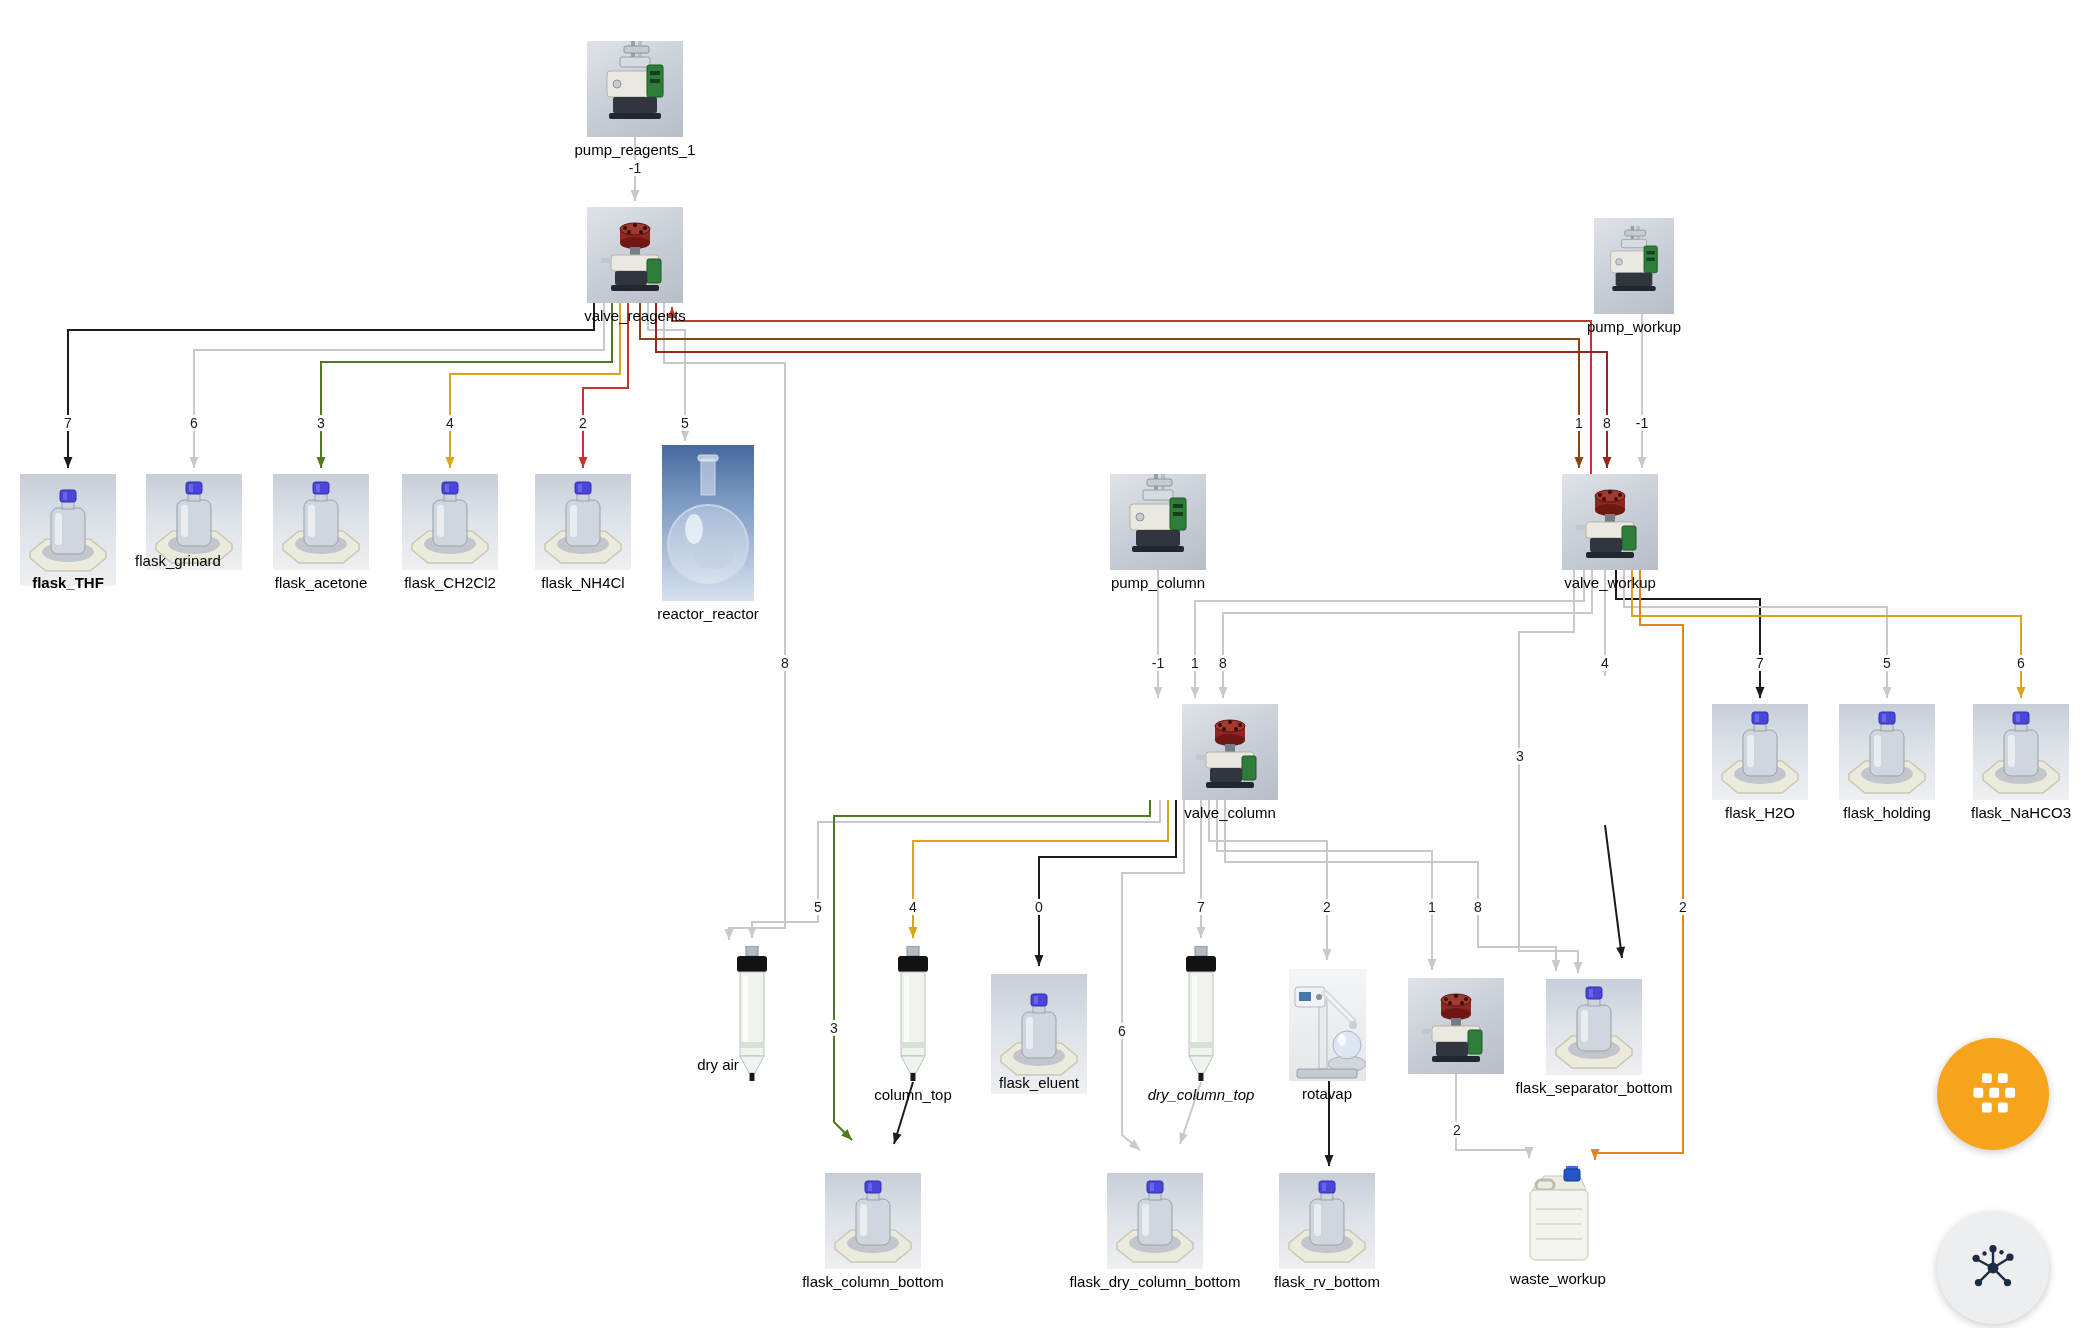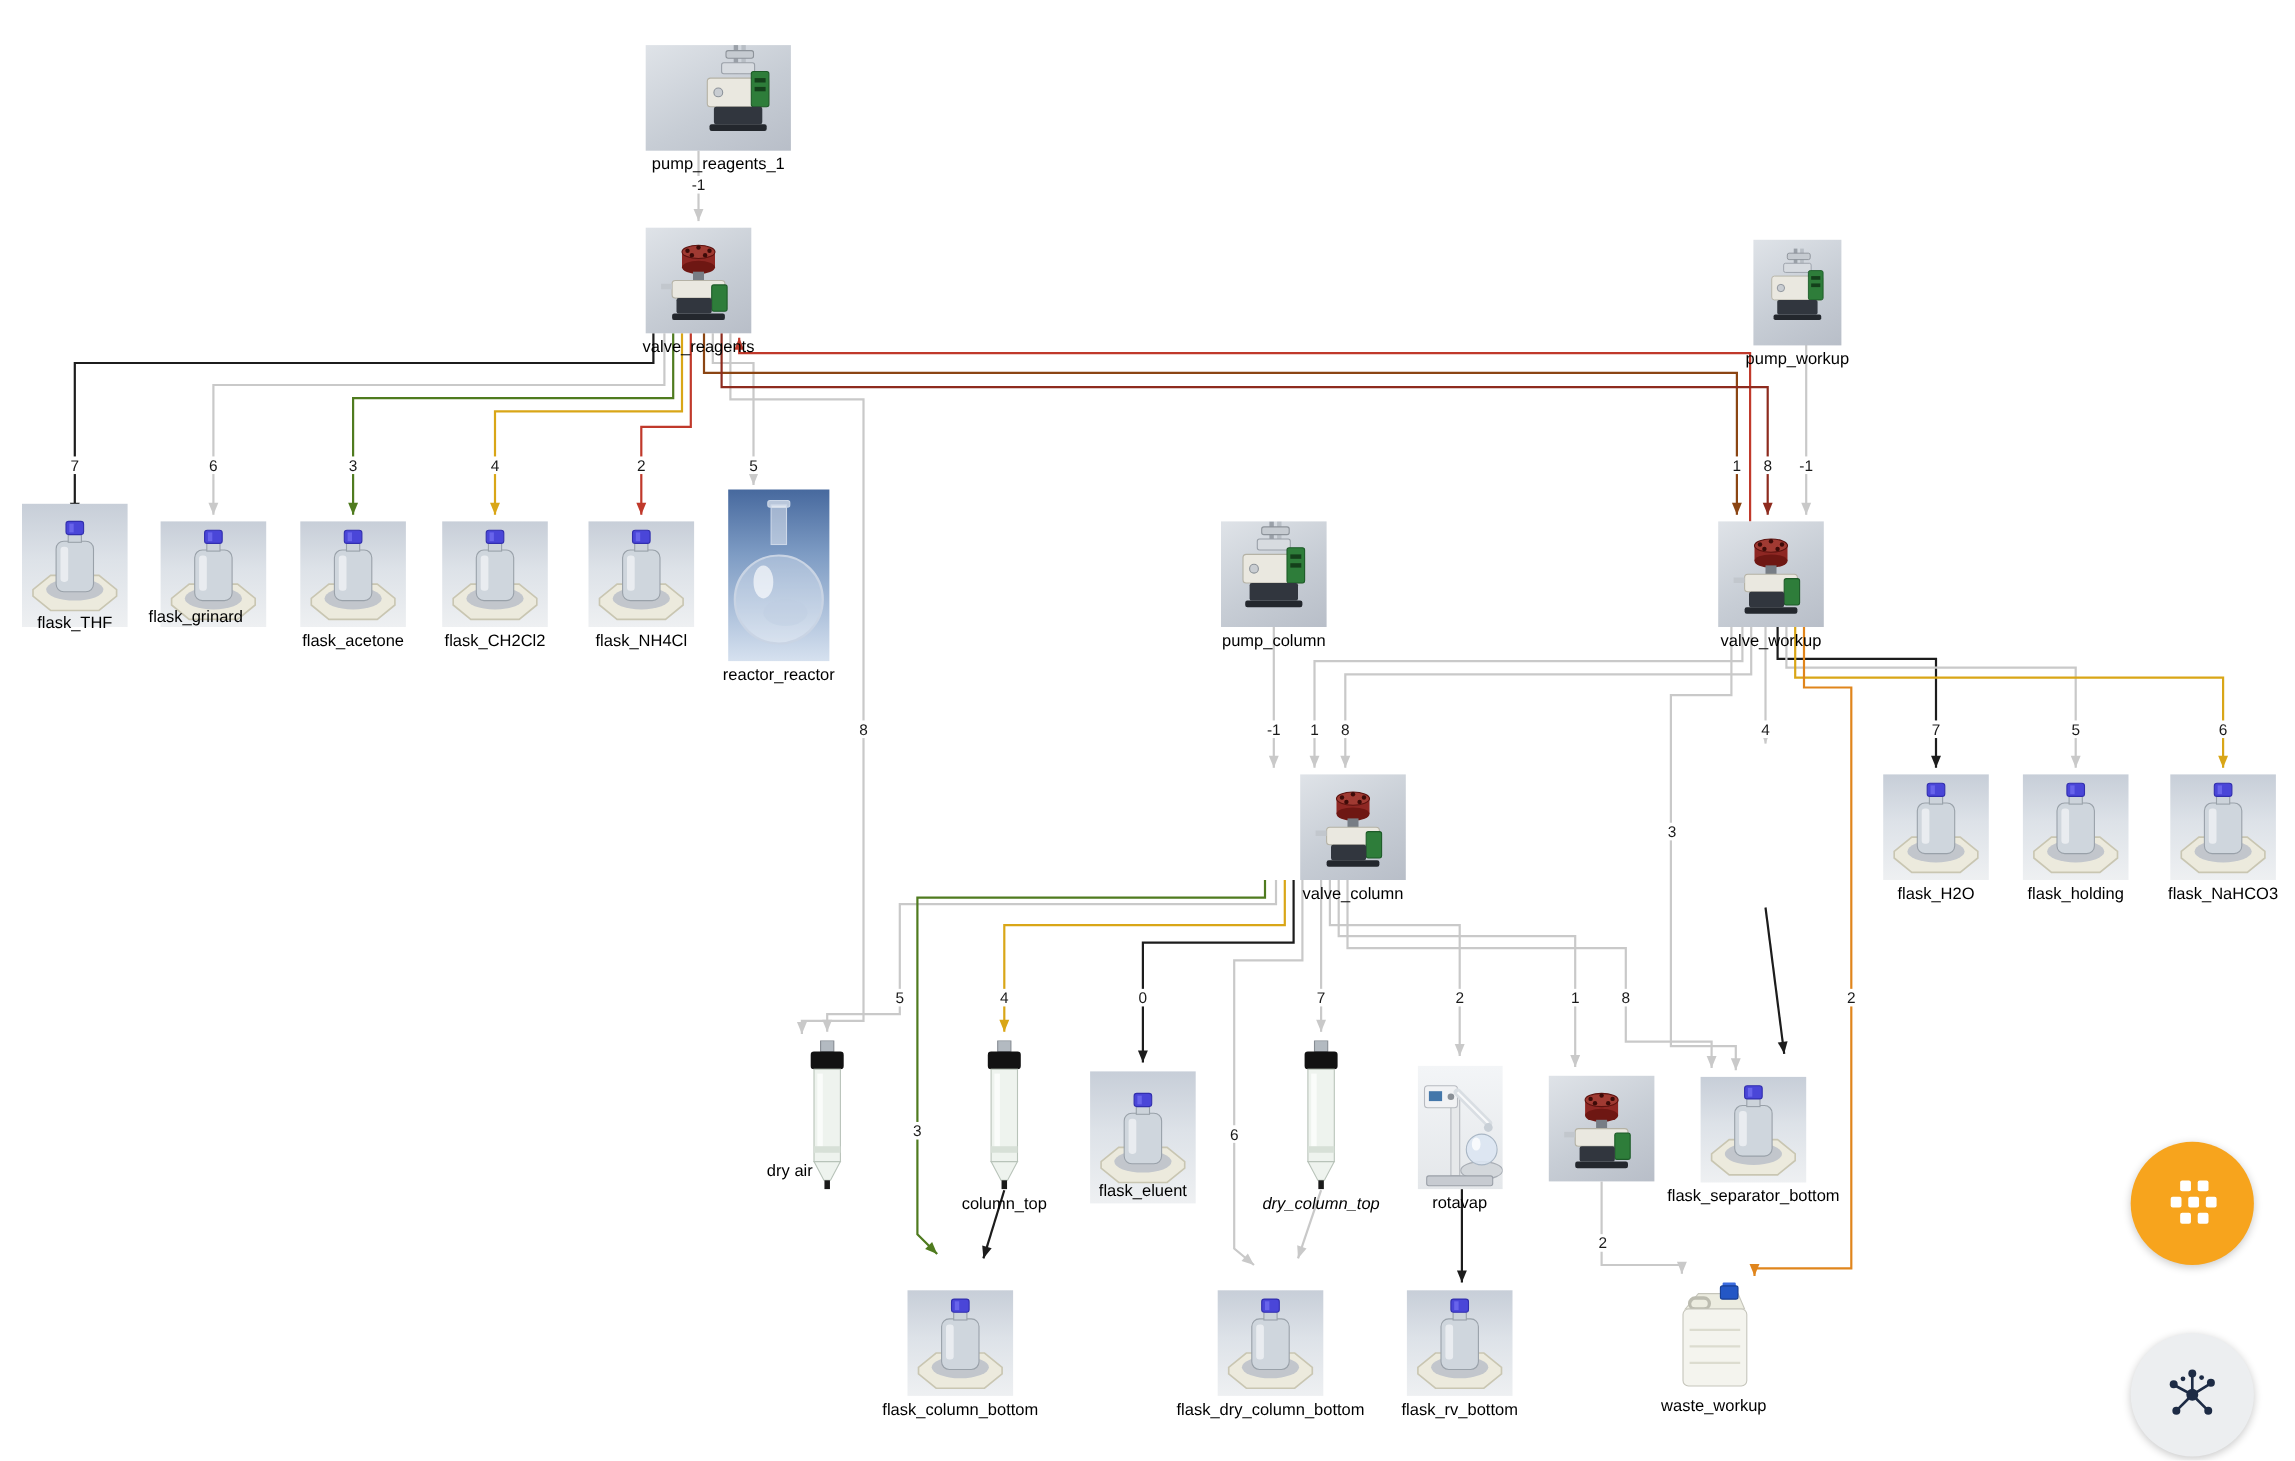--- a/index.html
+++ b/index.html
@@ -93,21 +93,21 @@
       <path d="M1184,800 L1184,873 L1122,873 L1122,1135 L1140,1150" fill="none" stroke="#c9c9c9" stroke-width="2"></path>
       <path d="M1140,1150 L1128.6687361259387,1146.414967361879 L1134.430395722919,1139.5009758455026 Z" fill="#c9c9c9"></path>
       <path d="M1201,1082 L1180,1144" fill="none" stroke="#c9c9c9" stroke-width="2"></path>
       <path d="M1180,1144 L1179.2667267801592,1132.1377780165324 L1187.7910279608093,1135.0250413196557 Z" fill="#c9c9c9"></path>
       <path d="M1329,1081 L1329,1166" fill="none" stroke="#1c1c1c" stroke-width="2"></path>
       <path d="M1329,1166 L1324.5,1155 L1333.5,1155 Z" fill="#1c1c1c"></path>
       <path d="M1456,1074 L1456,1150 L1529,1150 L1529,1158" fill="none" stroke="#c9c9c9" stroke-width="2"></path>
       <path d="M1529,1158 L1524.5,1147 L1533.5,1147 Z" fill="#c9c9c9"></path>
     </svg>
   <div id="node-layer">
-      <div class="node type-pump" style="left: 587px; top: 41px; width: 96px; height: 96px; padding-left: 36px;">
+      <div class="node type-pump" style="left: 587px; top: 41px; width: 96px; height: 96px;">
         <svg viewBox="0 0 96 96">
     <rect x="44" y="0" width="4" height="26" fill="#9aa0a8"></rect>
     <rect x="51" y="0" width="4" height="26" fill="#b8bec5"></rect>
     <rect x="37" y="5" width="25" height="7" rx="2" fill="#c6cbd1" stroke="#8d939a"></rect>
     <rect x="33" y="16" width="30" height="10" rx="2" fill="#d7dbe0" stroke="#9aa0a8"></rect>
     <rect x="20" y="30" width="56" height="26" rx="3" fill="#eae8e0" stroke="#b5b2a5"></rect>
     <rect x="60" y="24" width="16" height="32" rx="2" fill="#2e7d3a" stroke="#1d5b28"></rect>
     <rect x="63" y="30" width="10" height="4" fill="#14401b"></rect>
     <rect x="63" y="38" width="10" height="4" fill="#14401b"></rect>
     <circle cx="30" cy="43" r="4" fill="#c9cdd2" stroke="#8d939a"></circle>
@@ -144,21 +144,21 @@
     <rect x="20" y="30" width="56" height="26" rx="3" fill="#eae8e0" stroke="#b5b2a5"></rect>
     <rect x="60" y="24" width="16" height="32" rx="2" fill="#2e7d3a" stroke="#1d5b28"></rect>
     <rect x="63" y="30" width="10" height="4" fill="#14401b"></rect>
     <rect x="63" y="38" width="10" height="4" fill="#14401b"></rect>
     <circle cx="30" cy="43" r="4" fill="#c9cdd2" stroke="#8d939a"></circle>
     <rect x="26" y="56" width="44" height="16" rx="2" fill="#31363e"></rect>
     <rect x="22" y="72" width="52" height="6" rx="2" fill="#23272d"></rect>
   </svg>
         <div class="node-label" style="left: calc(50% + 0px); top: 100px;">pump_workup</div>
       </div>
-      <div class="node type-flask" style="left: 20px; top: 458px; width: 96px; height: 112px;">
+      <div class="node type-flask" style="left: 20px; top: 474px; width: 96px; height: 112px; font-weight: bold;">
         <svg viewBox="0 0 96 96">
     <polygon points="10,70 26,57 70,57 86,70 86,76 70,89 26,89 10,76" fill="#eceadd" stroke="#c9c6b2" stroke-width="1.5"></polygon>
     <ellipse cx="48" cy="70" rx="26" ry="10" fill="#c2c6cc"></ellipse>
     <rect x="31" y="26" width="34" height="46" rx="7" fill="#cfd6dd" stroke="#99a1a9"></rect>
     <rect x="35" y="31" width="7" height="32" rx="3" fill="#ffffff" opacity="0.55"></rect>
     <rect x="42" y="19" width="12" height="8" fill="#ccd3da" stroke="#99a1a9"></rect>
     <rect x="40" y="8" width="16" height="12" rx="2.5" fill="#4a46d8" stroke="#322fae"></rect>
     <rect x="43" y="10" width="4" height="8" fill="#6f6cf0" opacity="0.8"></rect>
   </svg>
         <div class="node-label" style="left: calc(50% + 0px); top: 100px;">flask_THF</div>

